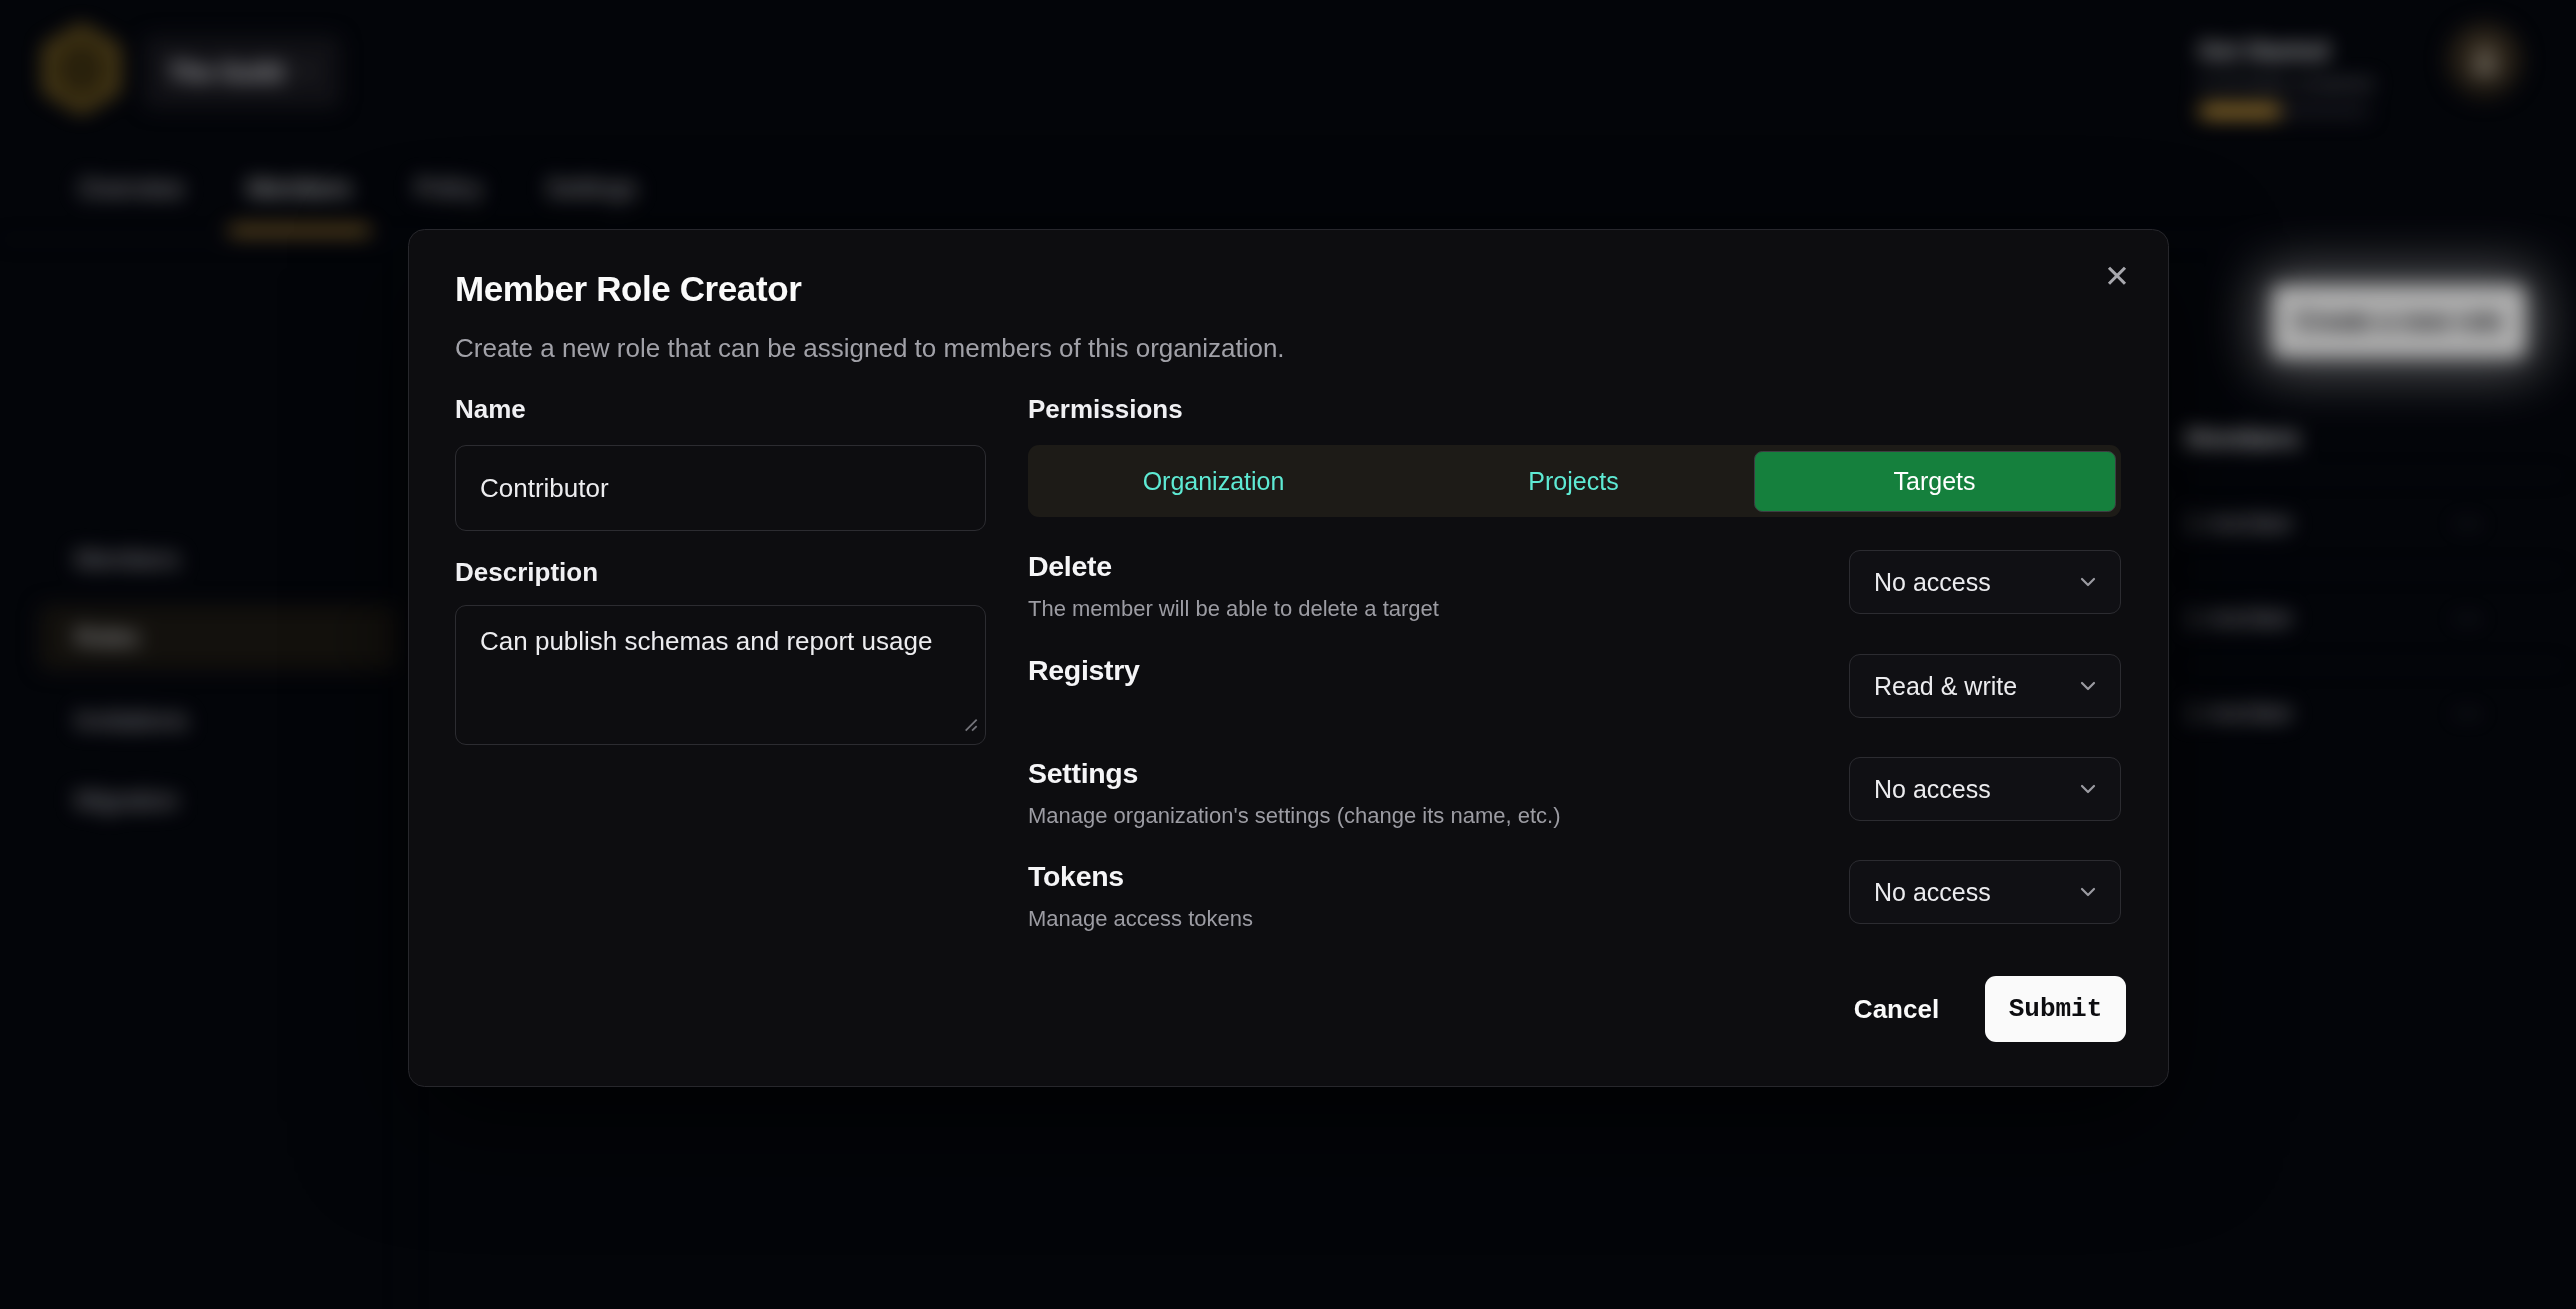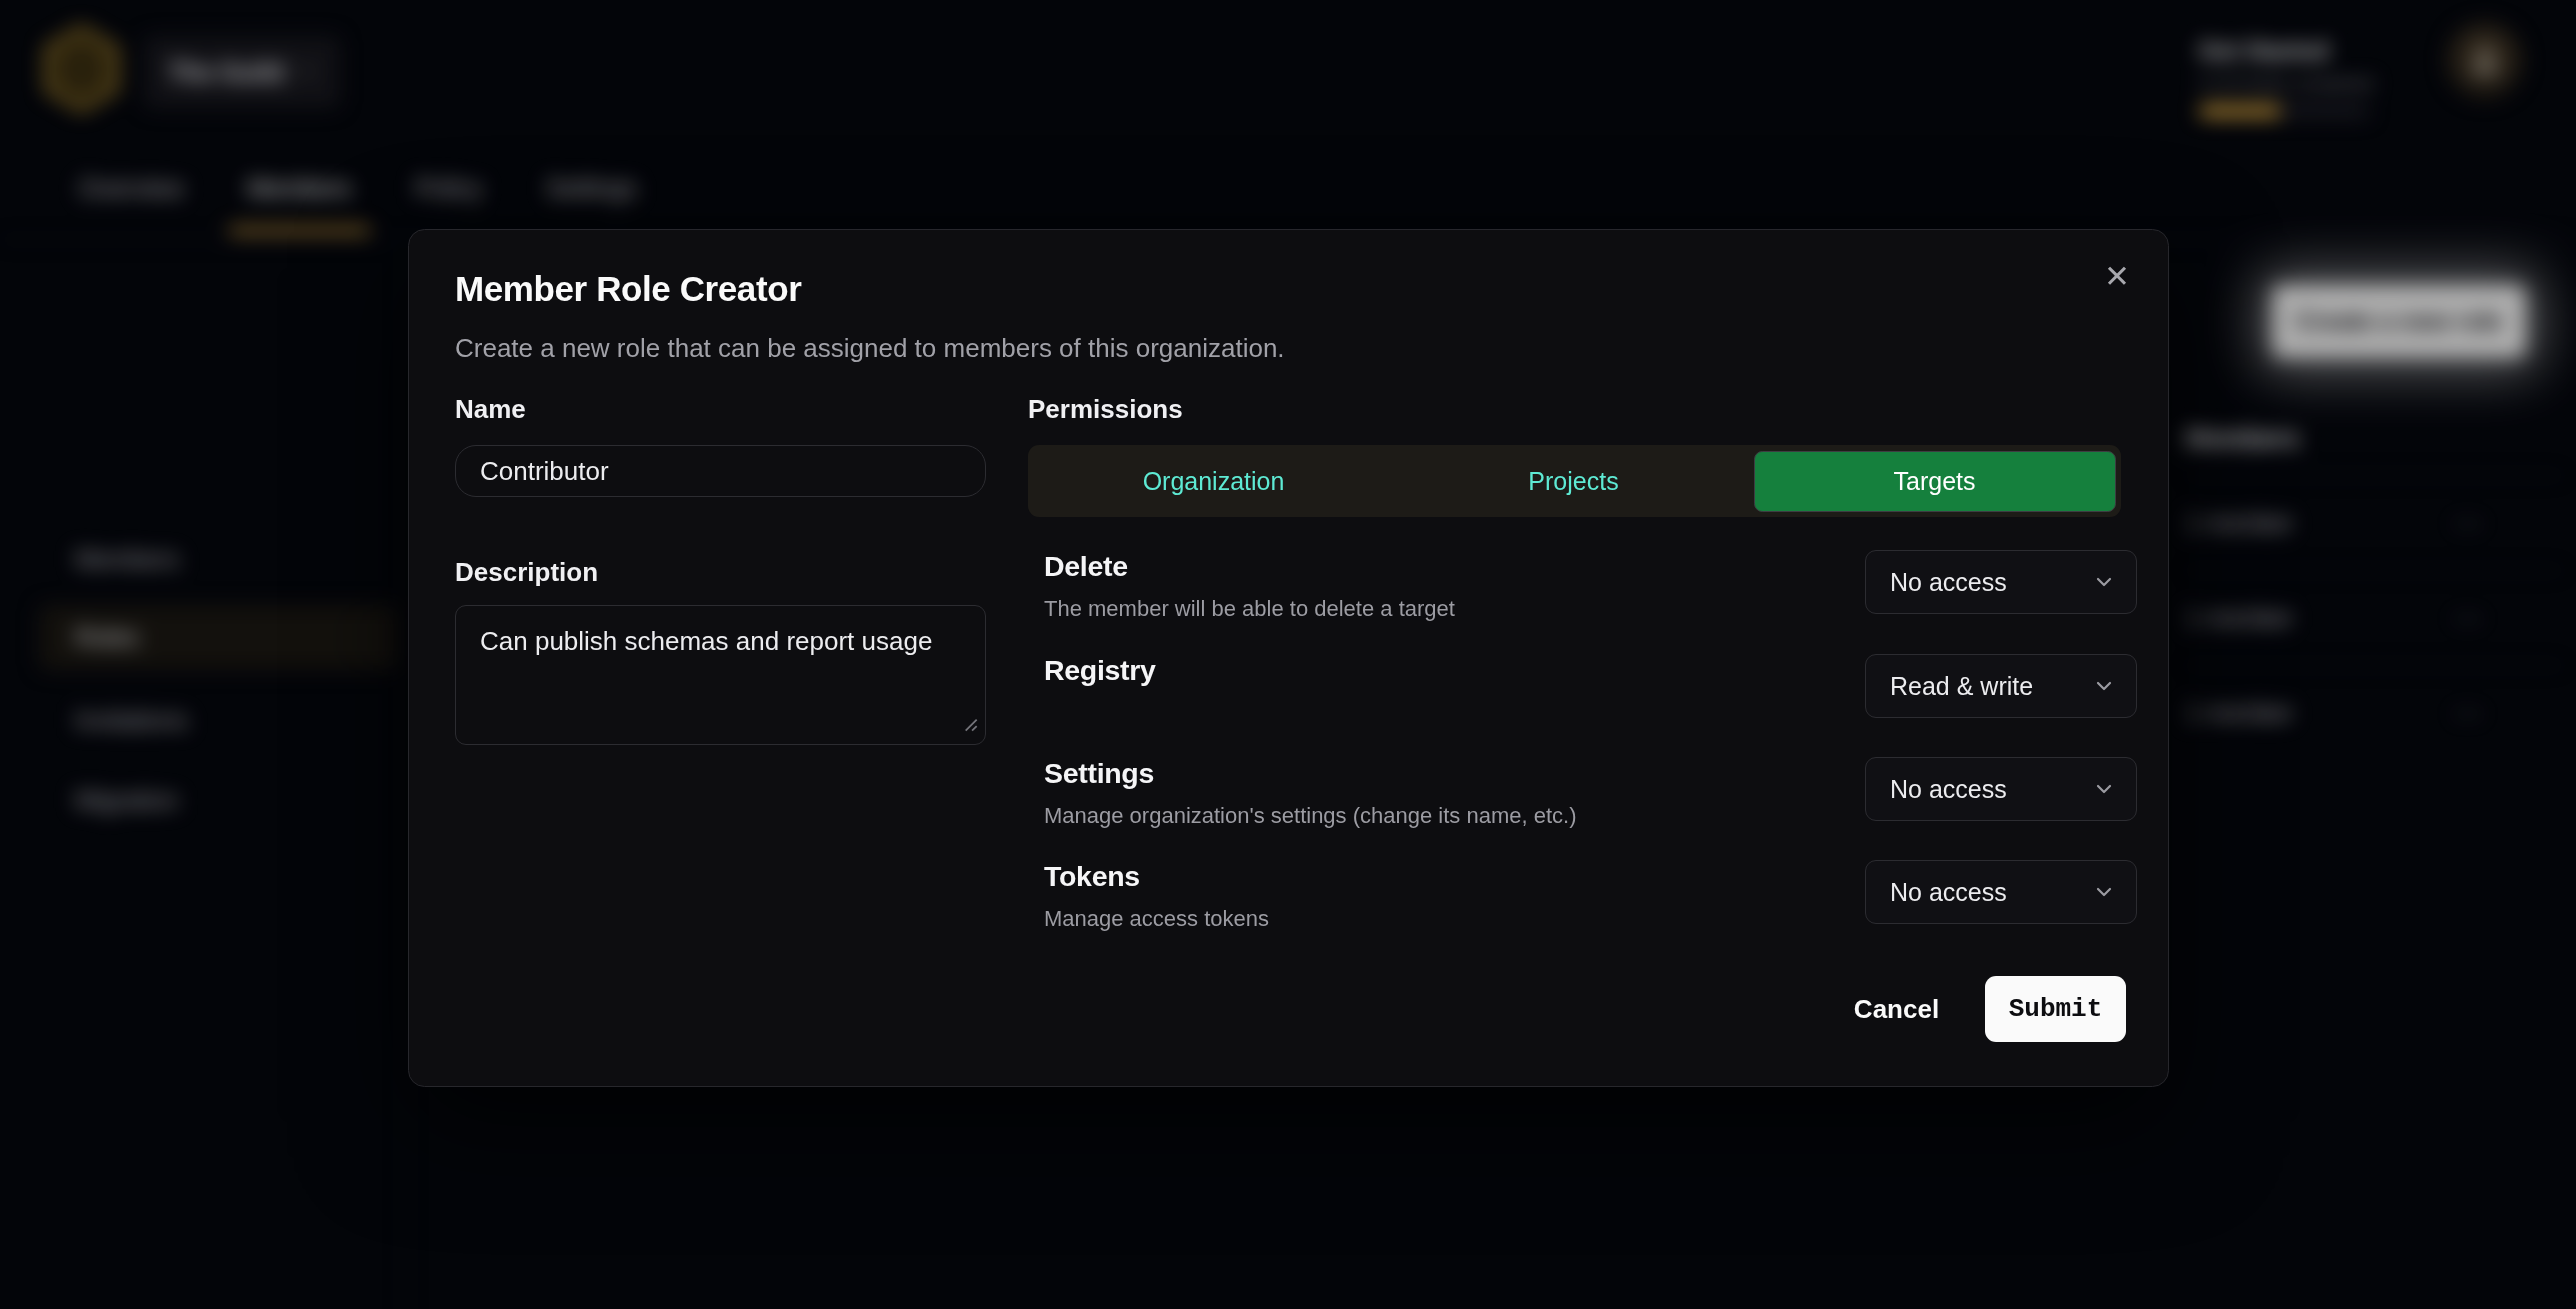--- a/index.html
+++ b/index.html
@@ -58,40 +58,40 @@
   .modal {
     position:absolute; left:408px; top:229px; width:1761px; height:858px;
     background:#0d0d10; border:1.8px solid #27272c; border-radius:16.5px;
     box-shadow:0 37px 110px rgba(0,0,0,0.7);
   }
   .modal-close { position:absolute; left:1684px; top:22px; width:48px; height:48px; display:flex; align-items:center; justify-content:center; color:#a8a8ae; font-size:31px; cursor:pointer; }
   .modal-title { position:absolute; left:46px; top:39px; font-size:35px; font-weight:700; color:#fafafa; letter-spacing:-0.4px; }
   .modal-subtitle { position:absolute; left:46px; top:103px; font-size:26px; color:#a1a1a8; }
   .field-label { position:absolute; font-size:26px; font-weight:600; color:#f0f0f3; }
   .name-input {
-    position:absolute; left:46px; top:215px; width:531px; height:52px;
-    background:#0d0d10; border:1.8px solid #2c2c31; border-radius:21px;
+    position:absolute; left:46px; top:215px; width:531px; height:86px;
+    background:#0d0d10; border:1.8px solid #2c2c31; border-radius:11px;
     font-family:inherit; font-size:26px; color:#ececef; padding:0 24px; outline:none;
   }
   .desc-wrap { position:absolute; left:46px; top:375px; width:531px; height:140px; }
   .desc-area {
     width:100%; height:100%; background:#0d0d10; border:1.8px solid #2c2c31; border-radius:11px;
     font-family:inherit; font-size:26px; line-height:1.35; color:#ececef; padding:18.4px 24px;
     resize:none; outline:none;
   }
   .resize-handle { position:absolute; right:7.3px; bottom:9.2px; }
 
   .tablist {
     position:absolute; left:619px; top:215px; width:1093px; height:72px;
     background:#1d1b17; border-radius:11px; display:flex; padding:5.5px;
   }
   .tab { flex:1; display:flex; align-items:center; justify-content:center; font-size:25px; color:#5eead4; border-radius:8.3px; cursor:pointer; }
   .tab.active { background:#15803d; border:1.8px solid #3d3d42; color:#ffffff; font-weight:500; }
 
-  .perm-row { position:absolute; left:619px; width:1093px; height:103px;margin-left:16px; }
+  .perm-row { position:absolute; left:619px; width:1093px; height:103px; }
   .perm-title { font-size:28.5px; font-weight:700; color:#f5f5f7; letter-spacing:-0.3px; }
   .perm-desc { position:absolute; top:46px; font-size:22px; color:#9c9ca3; }
   .perm-select {
     position:absolute; right:0; top:0; width:272px; height:64px;
     background:#101014; border:1.8px solid #2c2c31; border-radius:11px;
     display:flex; align-items:center; padding:0 20px 0 24px; cursor:pointer;
   }
   .select-value { font-size:25px; color:#ececef; white-space:nowrap; }
   .select-chevron { margin-left:auto; display:flex; }
 

